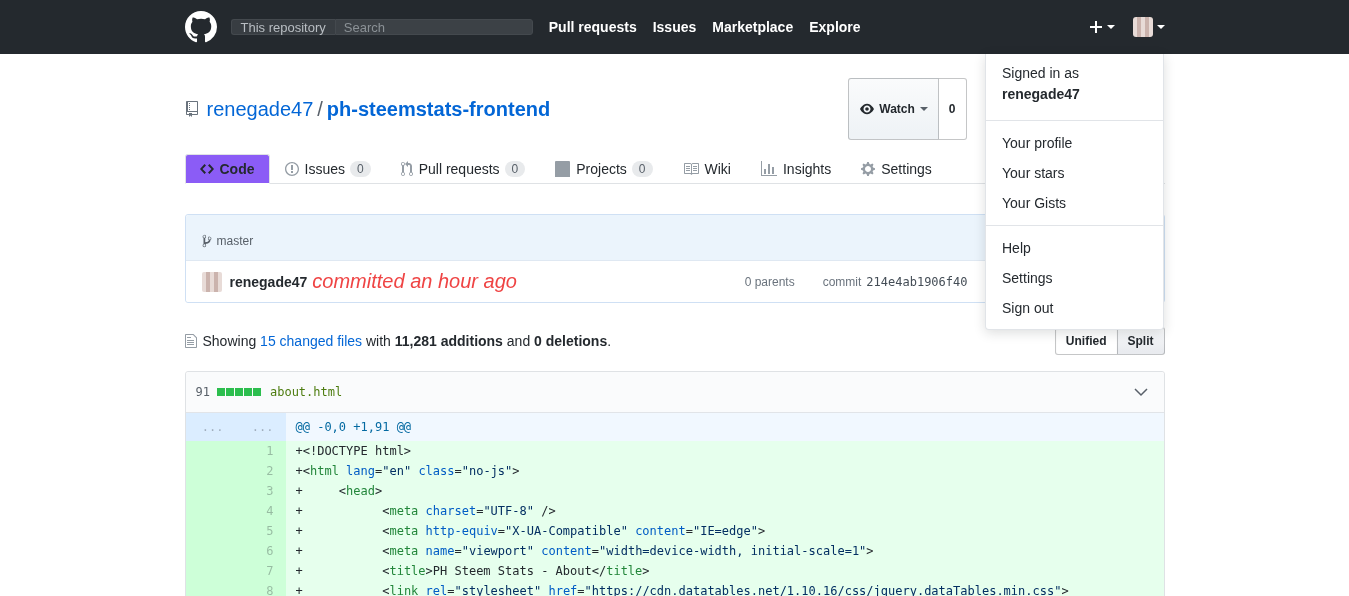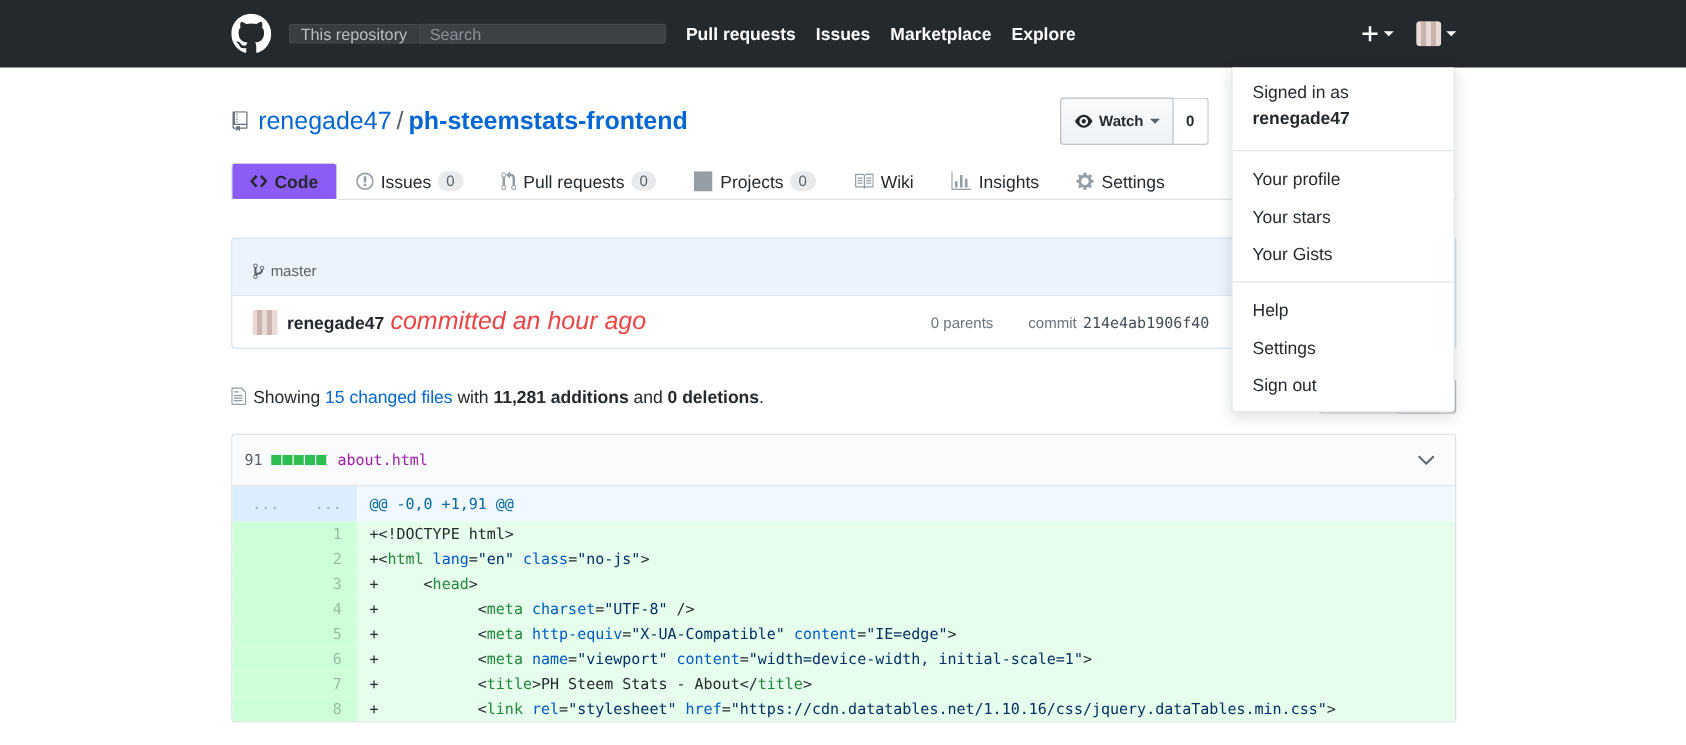--- a/index.html
+++ b/index.html
@@ -47,21 +47,21 @@
   .repo-head { display:flex; align-items:center; margin-top:24px; }
   .repo-title { font-size:20px; display:flex; align-items:center; }
   .repo-title svg { fill:#6a737d; margin-right:8px; }
   .repo-title a { color:#0366d6; }
   .repo-title .sep { color:#586069; padding:0 4px; }
   .repo-title .name { font-weight:bold; }
   .pagehead-actions { margin-left:auto; margin-right:198px; display:flex; }
   .btn {
     font-size:12px; font-weight:bold; color:#24292e; line-height:20px;
     background:linear-gradient(-180deg,#fafbfc,#eff3f6 90%);
-    border:1px solid rgba(27,31,35,0.25); padding:8px 10px;
+    border:1px solid rgba(27,31,35,0.25); padding:20px 10px;
     display:flex; align-items:center; cursor:pointer;
     font-family:"Liberation Sans", sans-serif;
   }
   .btn svg { fill:#24292e; margin-right:4px; }
   .btn-watch { border-radius:3px 0 0 3px; }
   .caret-d { width:0; height:0; border:4px solid transparent; border-top-color:#586069; margin-left:5px; margin-top:4px; }
   .social-count { background:#fff; border-left:none; border-radius:0 3px 3px 0; padding:2px 10px; }
 
   
   .reponav { margin-top:14px; border-bottom:1px solid #dfe2e5; display:flex; }
@@ -116,21 +116,21 @@
   
   .file-box { margin-top:16px; border:1px solid #dfe2e5; border-radius:3px; }
   .file-header {
     background:#fafbfc; border-bottom:1px solid #e1e4e8; border-radius:3px 3px 0 0;
     padding:10px 10px; display:flex; align-items:center;
     font-size:12px; line-height:20px;
   }
   .file-stat-count { color:#586069; font-family:"DejaVu Sans Mono","Liberation Mono",monospace; }
   .dsblocks { display:flex; margin:0 8px 0 7px; }
   .dsblock { width:8px; height:8px; background:#2cbe4e; margin-right:1px; }
-  .file-name { color:#a21caf; font-family:"DejaVu Sans Mono","Liberation Mono",monospace; }
+  .file-name { color:#4d7c0f; font-family:"DejaVu Sans Mono","Liberation Mono",monospace; }
   .file-chevron { margin-left:auto; cursor:pointer; display:flex; align-items:center; padding:0 6px; }
 
   .diff-table { width:100%; border-collapse:collapse; font-family:"DejaVu Sans Mono","Liberation Mono",monospace; font-size:12px; }
   .diff-table td { line-height:20px; vertical-align:top; }
   td.gut { width:50px; min-width:50px; max-width:50px; text-align:right; padding:0 12px 0 0; color:rgba(27,31,35,0.3); cursor:pointer; }
   td.code { white-space:pre; padding:0 8px 0 10px; tab-size:6; -moz-tab-size:6; }
   tr.hunk td.gut  { background:#dbedff; padding-top:4px; padding-bottom:4px; }
   tr.hunk td.code { background:#f1f8ff; color:#0369a1; padding-top:4px; padding-bottom:4px; }
   tr.add td.gut  { background:#cdffd8; }
   tr.add td.code { background:#e6ffed; color:#24292e; }

